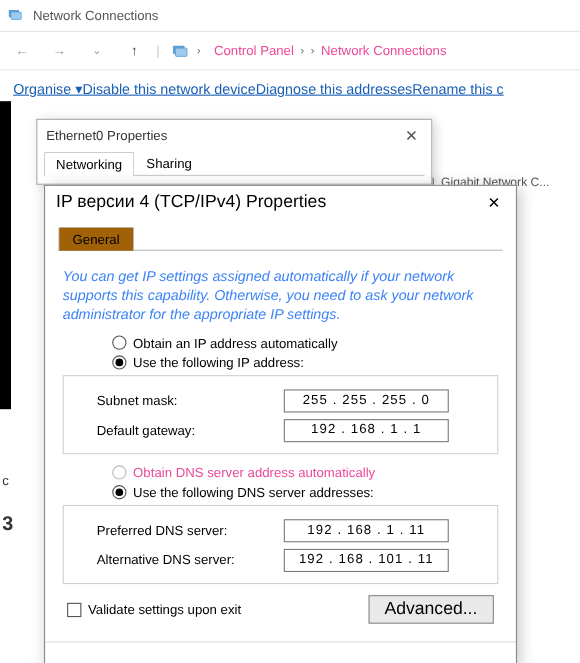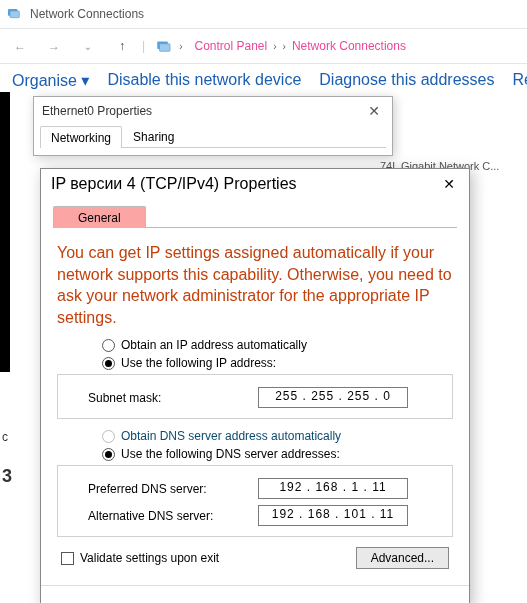--- a/index.html
+++ b/index.html
@@ -9,59 +9,59 @@
   .explorer { position: absolute; top: 0; left: 0; width: 527px; height: 603px; background: #fff; }
   .explorer-title { height: 28px; display: flex; align-items: center; padding: 4px 6px; gap: 8px; color: #555; }
   .folder-icon svg { width: 16px; height: 16px; }
   .nav { height: 36px; display: flex; align-items: center; padding: 0 6px; gap: 6px; border-top: 1px solid #e5e5e5; border-bottom: 1px solid #e5e5e5; }
   .arrow-btn { width: 28px; height: 28px; display: flex; align-items: center; justify-content: center; color: #999; }
   .arrow-btn.enabled { color: #333; }
   .nav-icon { width: 18px; height: 18px; margin-left: 4px; }
   .breadcrumb { display: flex; align-items: center; gap: 6px; font-size: 12px; margin-left: 6px; }
   .crumb { color: #ec4899; }
   .chev { color: #666; font-size: 10px; }
-  .toolbar { height: 32px; display: flex; align-items: center; padding: 0 12px; gap: 18px; color: #1a5fb4; font-size: 16px; }
+  .toolbar { height: 32px; display: flex; align-items: center; padding: 0 12px; color: #1a5fb4; font-size: 13px; text-decoration: underline; }
   .toolbar .tb { white-space: nowrap; }
   .device-glimpse { position: absolute; left: 380px; top: 160px; color: #555; font-size: 11px; }
 
   .left-strip { position: absolute; left: 0; top: 92px; width: 10px; height: 280px; background: #000; }
   .left-items { position: absolute; left: 2px; top: 430px; font-size: 12px; color: #333; }
   .left-items div { margin-bottom: 22px; }
 
   
-  .eth-dialog { position: absolute; left: 33px; top: 96px; width: 360px; height: 60px; background: #fff; border: 1px solid #aaa; box-shadow: 2px 2px 10px rgba(0,0,0,0.2); }
+  .eth-dialog { position: absolute; left: 33px; top: 108px; width: 360px; height: 60px; background: #fff; border: 1px solid #aaa; box-shadow: 2px 2px 10px rgba(0,0,0,0.2); }
   .eth-title { height: 28px; display: flex; align-items: center; justify-content: space-between; padding: 0 8px; font-size: 12px; color: #333; }
   .eth-close { width: 20px; text-align: center; color: #555; font-size: 14px; }
   .eth-tabs { display: flex; border-bottom: 1px solid #ccc; margin: 0 6px; }
   .eth-tab { padding: 4px 10px 3px; font-size: 12px; border: 1px solid transparent; border-bottom: none; }
   .eth-tab.active { border-color: #ccc; background: #fff; border-radius: 2px 2px 0 0; position: relative; top: 1px; }
 
   
   .ipv4-dialog { position: absolute; left: 40px; top: 168px; width: 430px; background: #fff; border: 1px solid #888; box-shadow: 3px 3px 14px rgba(0,0,0,0.25); }
   .ipv4-head { height: 30px; display: flex; align-items: center; justify-content: space-between; padding: 0 10px; }
   .ipv4-title { font-size: 16px; color: #000; }
   .ipv4-close { width: 20px; height: 20px; display: flex; align-items: center; justify-content: center; font-size: 14px; color: #000; cursor: pointer; }
   .ipv4-body { padding: 6px 12px 10px; }
   .gen-tabs { display: flex; border-bottom: 1px solid #bbb; }
-  .gen-tab { padding: 4px 24px 3px; font-size: 12px; border: 1px solid #bbb; border-bottom: none; background: #fca5a5; border-radius: 2px 2px 0 0; position: relative; top: 1px; }
-  .info { margin: 14px 4px 10px; font-size: 16px; line-height: 1.35; color: #c2410c; }
+  .gen-tab { padding: 4px 12px 3px; font-size: 12px; border: 1px solid #bbb; border-bottom: none; background: #a16207; border-radius: 2px 2px 0 0; position: relative; top: 1px; }
+  .info { margin: 14px 4px 10px; font-size: 13px; line-height: 1.35; color: #3b82f6; font-style: italic; }
   fieldset.box { border: 1px solid #d0d0d0; margin: 2px 4px 10px; padding: 6px 10px 10px; }
   .radio-row { display: flex; align-items: center; gap: 6px; margin: 4px 0 4px 10px; font-size: 12px; padding-left: 39px; }
-  .radio-row.disabled { color: #0c4a6e; }
+  .radio-row.disabled { color: #ec4899; }
   .radio { width: 13px; height: 13px; border: 1px solid #555; border-radius: 50%; display: inline-flex; align-items: center; justify-content: center; background: #fff; }
   .radio.disabled { border-color: #bbb; }
   .radio .dot { width: 7px; height: 7px; border-radius: 50%; background: #000; }
   .field-row { display: flex; align-items: center; margin: 6px 0 0 20px; gap: 10px; }
   .field-label { width: 160px; font-size: 12px; }
   .ip-input { width: 150px; height: 21px; border: 1px solid #7a7a7a; font-size: 12px; text-align: center; letter-spacing: 1px; font-family: Tahoma, sans-serif; padding: 1px 4px; background: #fff; }
 
   .validate-row { display: flex; align-items: center; justify-content: space-between; margin: 10px 8px 6px; }
   .chk-row { display: flex; align-items: flex-end; gap: 6px; font-size: 12px; }
   .chk { width: 13px; height: 13px; border: 1px solid #555; background: #fff; }
-  .adv-btn { padding: 3px 14px; font-size: 12px; border: 1px solid #888; background: #e9e9e9; }
+  .adv-btn { padding: 3px 14px; font-size: 16px; border: 1px solid #888; background: #e9e9e9; }
 
   .btn-row { display: flex; justify-content: flex-end; gap: 8px; border-top: 1px solid #ddd; padding: 10px 14px; }
 </style>
 </head>
 <body>
 
 <div class="explorer">
   <div class="explorer-title">
     <span class="folder-icon">
       <svg viewBox="0 0 24 24">
@@ -136,20 +136,24 @@
       <span class="radio">
           <span class="dot"></span>
         </span>
       <span>Use the following IP address:</span>
     </div>
     <fieldset class="box">
       <div class="field-row">
         <span class="field-label">Subnet mask:</span>
         <div class="ip-input">255 . 255 . 255 .  0</div>
       </div>
+      <div class="field-row">
+        <span class="field-label">Default gateway:</span>
+        <div class="ip-input">192 . 168 .  1  .  1</div>
+      </div>
     </fieldset>
 
     <div class="radio-row disabled">
       <span class="radio disabled"></span>
       <span>Obtain DNS server address automatically</span>
     </div>
     <div class="radio-row">
       <span class="radio">
           <span class="dot"></span>
         </span>

